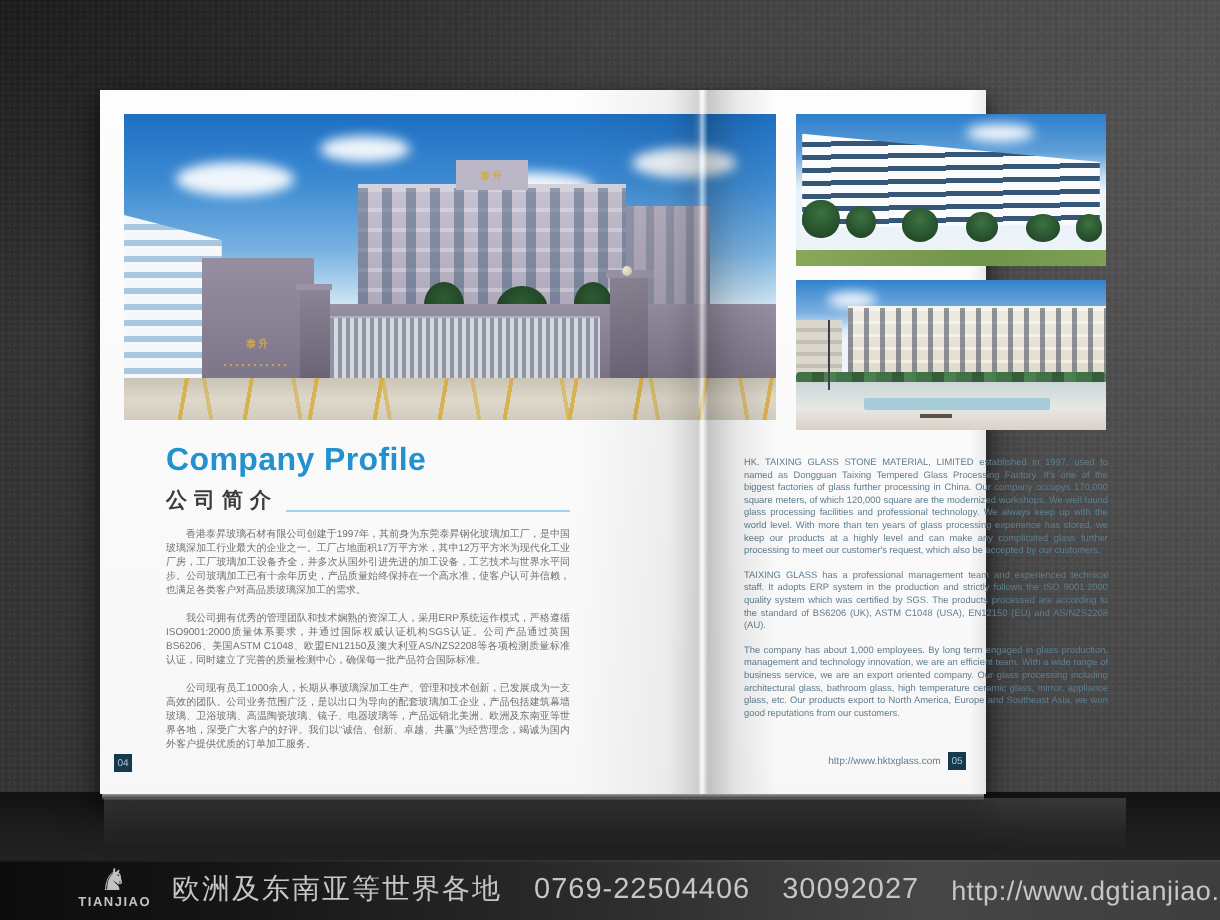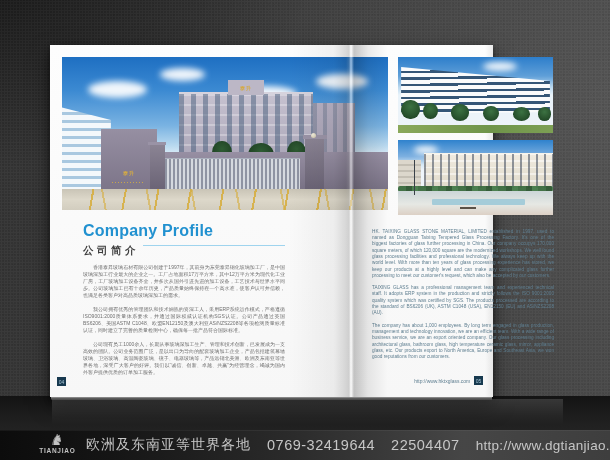--- a/index.html
+++ b/index.html
@@ -99,21 +99,21 @@
   .br-bushrow{position:absolute;left:0;top:61%;width:100%;height:8%;border-radius:2px;opacity:.95;
     background:repeating-linear-gradient(90deg,#3a6b3e 0 8px,#2c5530 8px 14px,#447a48 14px 20px);}
   .br-plaza{position:absolute;left:0;bottom:0;width:100%;height:32%;
     background:linear-gradient(180deg,#ccd6d8,#e6e8e4 55%,#dcd0c5);}
   .br-pool{position:absolute;left:22%;bottom:13%;width:60%;height:9%;background:#a5ccd9;border-radius:1px;}
   .br-pole{position:absolute;left:10%;top:27%;width:1px;height:46%;background:#3a4148;}
   .br-bench{position:absolute;left:40%;bottom:8%;width:10%;height:2.5%;background:#5a5148;}
   
   .left-text{position:absolute;left:33px;top:177px;width:202px;z-index:2;}
   .heading-en{margin:0;font-size:16px;font-weight:bold;color:#2191d0;letter-spacing:.2px;}
-  .subrow{display:flex;align-items:flex-start;margin-top:3px;}
+  .subrow{display:flex;align-items:flex-end;margin-top:3px;}
   .zh-sub-wrap{width:60px;height:13px;overflow:visible;flex:0 0 auto;}
   .heading-zh{display:inline-block;font-size:21px;font-weight:bold;color:#3c3c3c;
     letter-spacing:7px;white-space:nowrap;transform:scale(.5);transform-origin:0 0;}
   .subrule{flex:1;height:1px;background:#9fd4ee;margin-top:2px;}
   .zh-paras{margin-top:8px;width:404px;transform:scale(.5);transform-origin:0 0;}
   .zh-paras p{margin:0 0 14px;font-size:10px;line-height:14px;color:#707070;
     text-align:justify;text-indent:2em;}
   .right-text{position:absolute;left:322px;top:183px;width:182px;z-index:2;}
   .en-paras{width:364px;transform:scale(.5);transform-origin:0 0;}
   .en-paras p{margin:0 0 12px;font-size:9.4px;line-height:12.6px;color:#5e7e90;text-align:justify;}
@@ -233,17 +233,17 @@
   </div>
 
   <div class="reflection"></div>
 
   <div class="footer">
     <div class="logo">
       <span class="logo-horse">♞</span>
       <span class="logo-word">TIANJIAO</span>
     </div>
     <span class="f-company">欧洲及东南亚等世界各地</span>
-    <span class="f-phone">0769-32419644</span>
-    <span class="f-phone">22504407</span>
+    <span class="f-phone">0769-22504406</span>
+    <span class="f-phone">30092027</span>
     <span class="f-site">http://www.dgtianjiao.com</span>
   </div>
 </div>
 
 </body></html>

